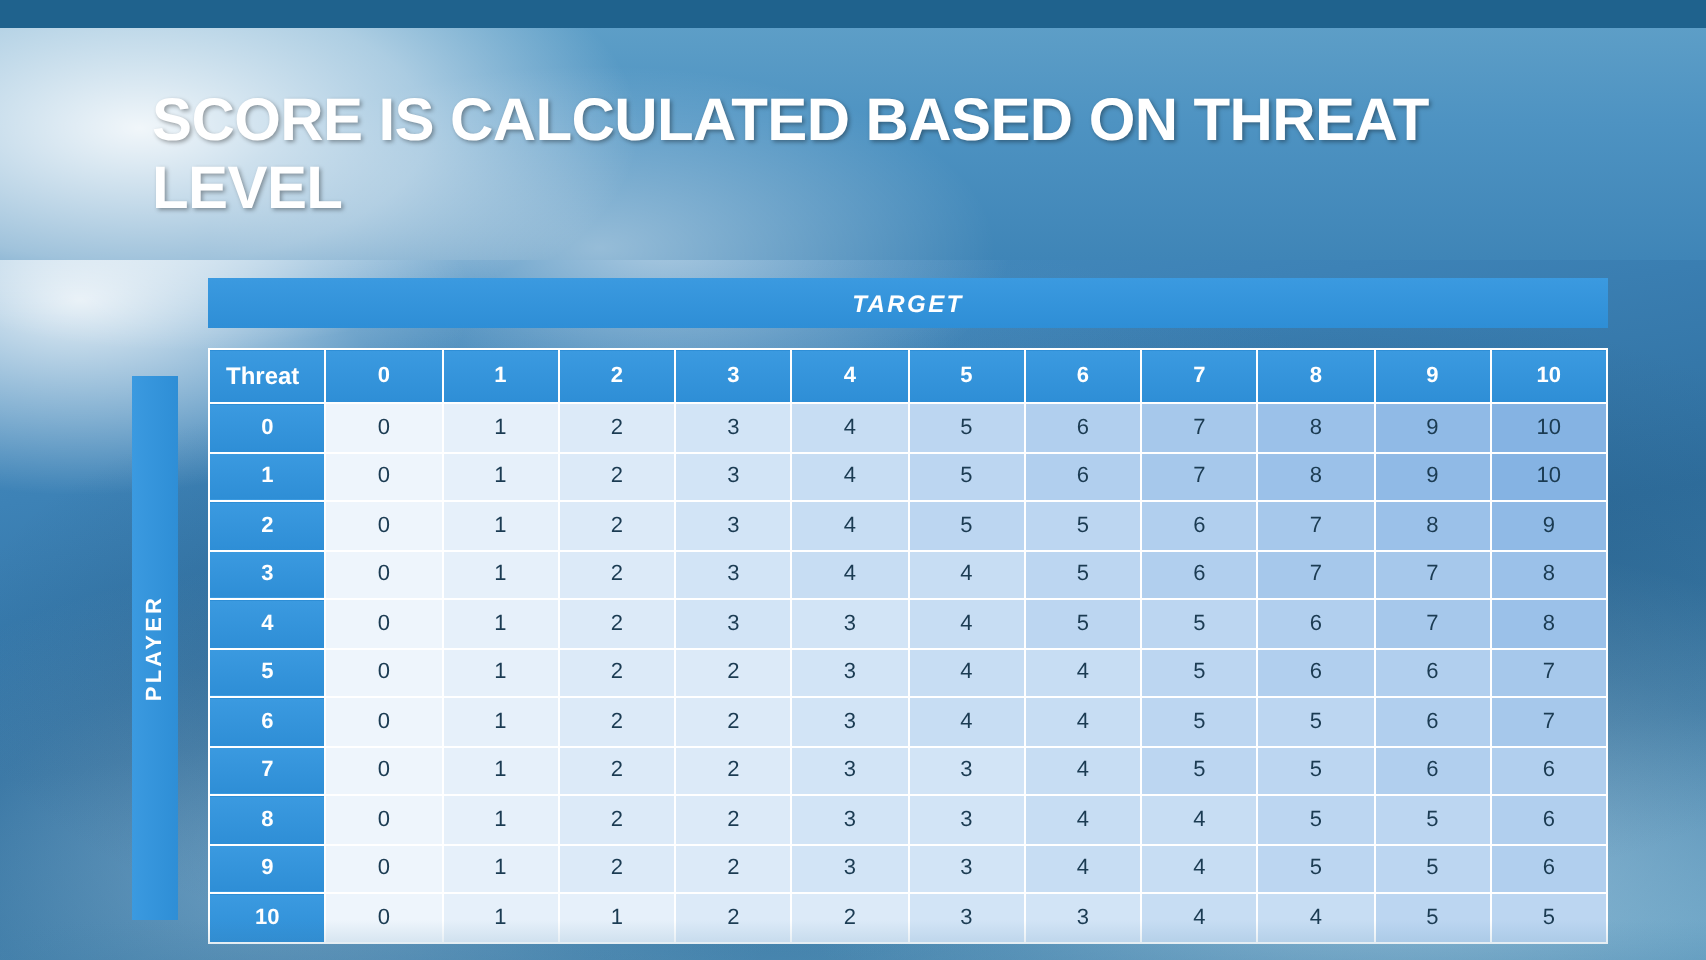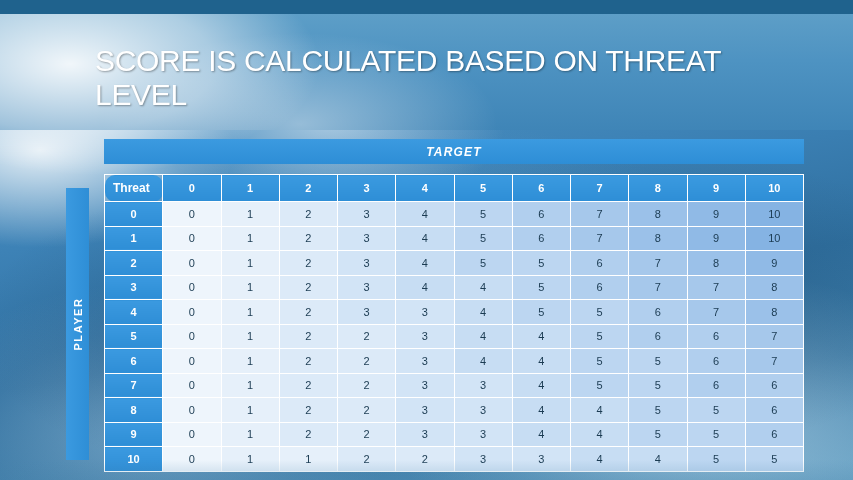--- a/index.html
+++ b/index.html
@@ -52,26 +52,26 @@
     top: 14px; left: 0;
     width: 853px;
     height: 116px;
     background:
       radial-gradient(ellipse 320px 150px at 70px 50px, rgba(255,255,255,0.92) 0%, rgba(255,255,255,0.5) 45%, rgba(255,255,255,0) 78%),
       radial-gradient(ellipse 260px 120px at 300px 110px, rgba(255,255,255,0.45) 0%, rgba(255,255,255,0) 76%),
       linear-gradient(180deg, #5d9ec7 0%, #4e93c2 40%, #3f85b7 100%);
   }
   .title-text {
     position: absolute;
-    left: 95px;
+    left: 76px;
     top: 30px;
     width: 680px;
     color: #ffffff;
     font-size: 30px;
-    font-weight: normal;
+    font-weight: bold;
     line-height: 34px;
     letter-spacing: -0.3px;
     text-transform: uppercase;
     text-shadow: 1px 1px 2px rgba(0,0,0,0.35);
   }
   
   .target-bar {
     position: absolute;
     left: 104px;
     top: 139px;
@@ -129,21 +129,20 @@
     background: linear-gradient(180deg, #3b9ae0 0%, #2e8ed6 100%);
     color: #ffffff;
     font-weight: bold;
     font-size: 11px;
     height: 26px;
   }
   .matrix thead th.corner {
     text-align: left;
     padding-left: 8px;
     font-size: 12px;
-    border-radius: 10px;
   }
   .matrix tbody th.rowhead {
     background: linear-gradient(180deg, #3b9ae0 0%, #2e8ed6 100%);
     color: #ffffff;
     font-weight: bold;
     font-size: 11px;
   }
   
   .v0  { background: #eef5fc; }
   .v1  { background: #e6f0fa; }

